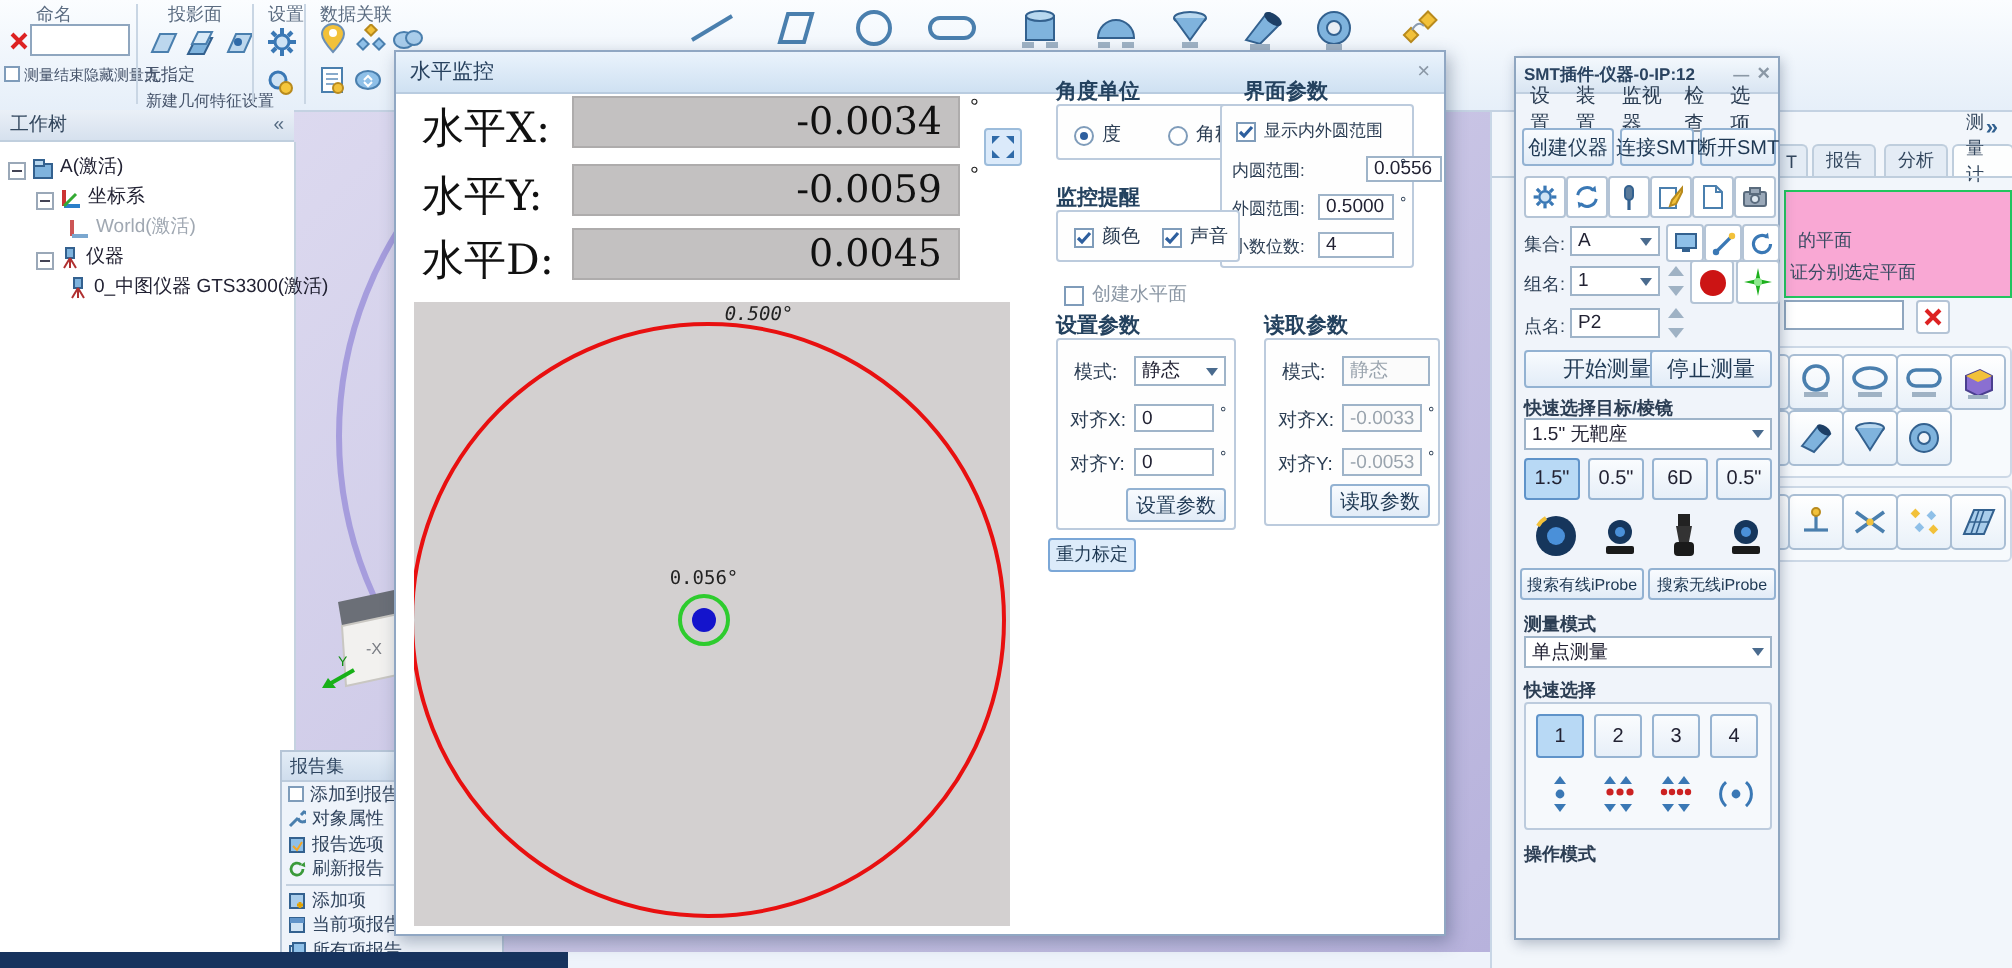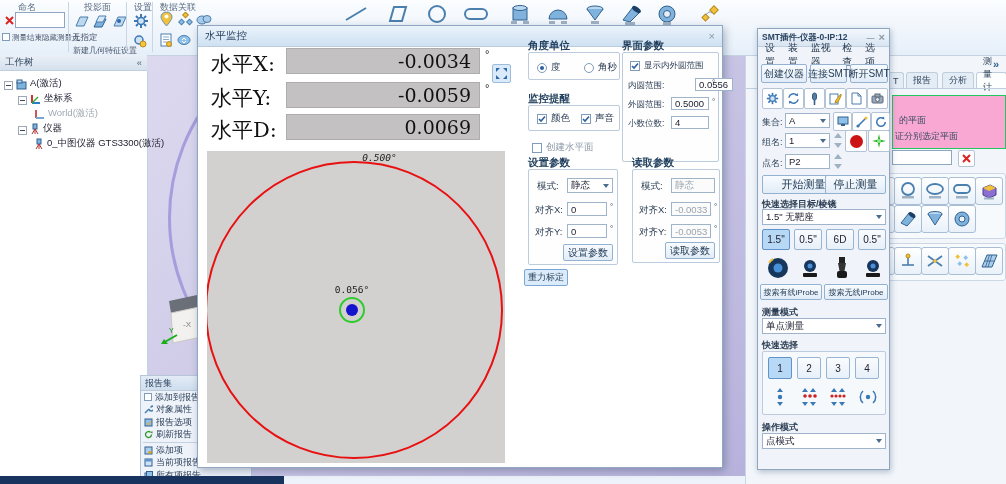--- a/index.html
+++ b/index.html
@@ -491,21 +491,21 @@
 
   <div class="abs lvl-label" style="left:13px;top:24px;">水平X:</div>
   <div class="abs lvl-box" style="left:88px;top:22px;width:194px;height:26px;">-0.0034</div>
   <div class="abs deg" style="left:287px;top:22px;">°</div>
 
   <div class="abs lvl-label" style="left:13px;top:58px;">水平Y:</div>
   <div class="abs lvl-box" style="left:88px;top:56px;width:194px;height:26px;">-0.0059</div>
   <div class="abs deg" style="left:287px;top:56px;">°</div>
 
   <div class="abs lvl-label" style="left:13px;top:90px;">水平D:</div>
-  <div class="abs lvl-box" style="left:88px;top:88px;width:194px;height:26px;">0.0069</div>
+  <div class="abs lvl-box" style="left:88px;top:88px;width:194px;height:26px;">0.0045</div>
 
   <div class="abs iconbtn" style="left:294px;top:38px;width:17px;height:17px;border:1px solid #9cbcdb;background:#dbeafa;">
     <svg width="11" height="11" viewBox="0 0 11 11">
         <polygon points="0,0 4,0 0,4" fill="#2f6aa8"></polygon>
         <polygon points="11,0 11,4 7,0" fill="#2f6aa8"></polygon>
         <polygon points="0,11 0,7 4,11" fill="#2f6aa8"></polygon>
         <polygon points="11,11 7,11 11,7" fill="#2f6aa8"></polygon>
       </svg>
   </div>
 
@@ -523,21 +523,21 @@
       <span class="radio on"></span>
       <span class="flabel">度</span>
     </div>
     <div class="row abs" style="left:55px;top:8px;">
       <span class="radio"></span>
       <span class="flabel">角秒</span>
     </div>
   </div>
 
   <div class="abs grp-title" style="left:424px;top:13px;">界面参数</div>
-  <div class="abs gbox" style="left:424px;top:26px;width:97px;height:110px;padding-left:34px;">
+  <div class="abs gbox" style="left:412px;top:26px;width:97px;height:82px;padding-left:34px;">
     <div class="row abs" style="left:7px;top:7px;">
       <span class="cb">
           <svg width="8" height="8" viewBox="0 0 8 8">
             <path d="M1 4 L3 6 L7 1.5" stroke="#2e5f9e" stroke-width="1.6" fill="none"></path>
           </svg>
         </span>
       <span class="flabel" style="font-size:8.5px;">显示内外圆范围</span>
     </div>
     <div class="abs flabel" style="left:5px;top:27px;font-size:8.5px;">内圆范围:</div>
     <div class="abs field" style="left:48px;top:25px;width:38px;height:13px;margin-left:24px;">0.0556</div>
@@ -820,18 +820,14 @@
     <div class="abs" style="left:96px;top:36px;">
       <svg width="18" height="18" viewBox="0 0 18 18">
           <path d="M4 3 a8 8 0 0 0 0 12" fill="none" stroke="#3a78b5" stroke-width="1.5"></path>
           <path d="M14 3 a8 8 0 0 1 0 12" fill="none" stroke="#3a78b5" stroke-width="1.5"></path>
           <circle cx="9" cy="9" r="2.2" fill="#3a78b5"></circle>
         </svg>
     </div>
   </div>
 
   <div class="abs sm-label" style="left:4px;top:392px;font-weight:bold;">操作模式</div>
-  <div class="abs field" style="left:4px;top:404px;width:124px;height:16px;">
-    <span>点模式</span>
-      <span class="ddarrow"></span>
-  </div>
 
 </div>
 
 </body></html>

